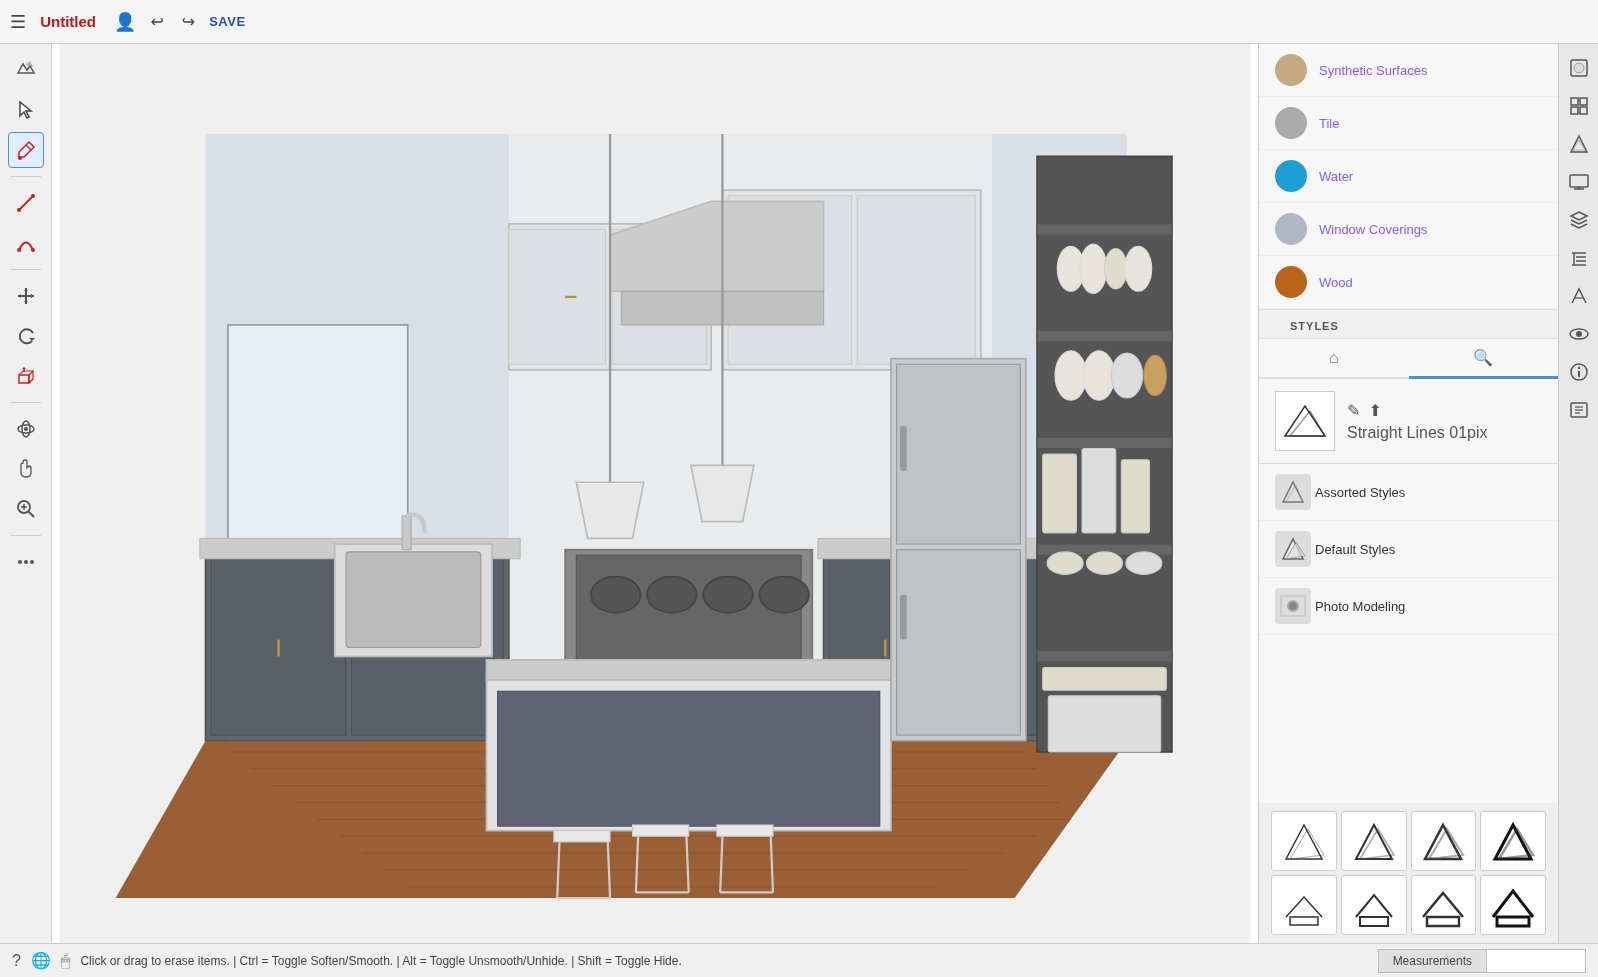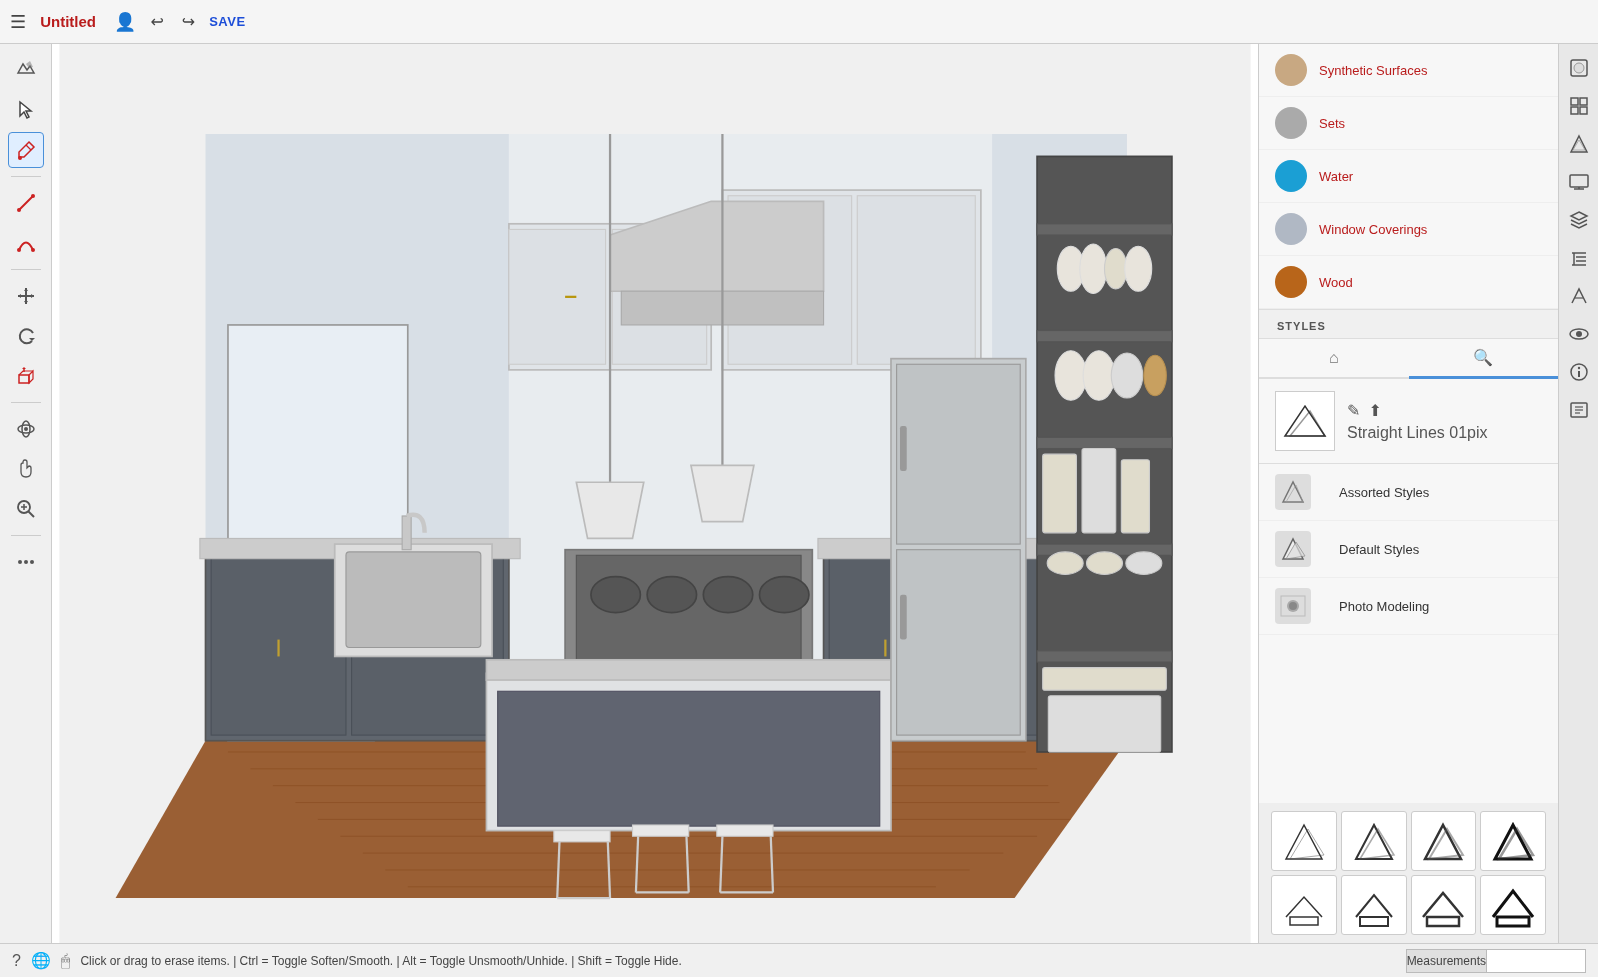--- a/index.html
+++ b/index.html
@@ -96,32 +96,32 @@
       gap: 12px;
     }
     .material-dot {
       width: 32px;
       height: 32px;
       border-radius: 50%;
       flex-shrink: 0;
     }
     .material-label {
       font-size: 13px;
-      color: #b91c1c;
+      color: #8b5cf6;
     }
 
     
     #styles-section {
       flex: 1;
       display: flex;
       flex-direction: column;
       overflow: hidden;
     }
     #styles-header {
-      padding: 10px 18px 6px;
+      padding: 10px 31px 6px;
       font-size: 11px;
       font-weight: 700;
       letter-spacing: 1px;
       color: #555;
       background: #f0f0f0;
       border-top: 1px solid #ddd;
       border-bottom: 1px solid #ddd;
       flex-shrink: 0;
     }
 
@@ -177,21 +177,21 @@
     #styles-list {
       flex: 1;
       overflow-y: auto;
     }
     .style-item {
       display: flex;
       align-items: center;
       padding: 10px 16px;
       cursor: pointer;
       border-bottom: 1px solid #eee;
-      gap: 28px;
+      gap: 4px;
     }
     .style-item.expanded { background: #eef2f7; }
     .style-thumb {
       width: 36px;
       height: 36px;
       background: #ddd;
       border-radius: 4px;
       display: flex;
       align-items: center;
       justify-content: center;
@@ -269,21 +269,21 @@
     }
     #measurements-box {
       margin-left: auto;
       display: flex;
       align-items: center;
       gap: 0;
     }
     #measurements-label {
       font-size: 12px;
       color: #444;
-      padding: 2px 0;
+      padding: 2px 14px;
       background: #e0e0e0;
       border: 1px solid #bbb;
       border-right: none;
       height: 24px;
       display: flex;
       align-items: center;
     }
     #measurements-value {
       font-size: 12px;
       color: #333;
@@ -542,21 +542,21 @@
 
   <div id="right-panel">
 
     <div id="materials-list">
       <div class="material-item">
         <div class="material-dot" style="background: #c8a882;"></div>
         <span class="material-label">Synthetic Surfaces</span>
       </div>
       <div class="material-item">
         <div class="material-dot" style="background: #aaaaaa;"></div>
-        <span class="material-label">Sets</span>
+        <span class="material-label">Tile</span>
       </div>
       <div class="material-item">
         <div class="material-dot" style="background: #1b9fd4;"></div>
         <span class="material-label">Water</span>
       </div>
       <div class="material-item">
         <div class="material-dot" style="background: #b0b8c4;"></div>
         <span class="material-label">Window Coverings</span>
       </div>
       <div class="material-item">

